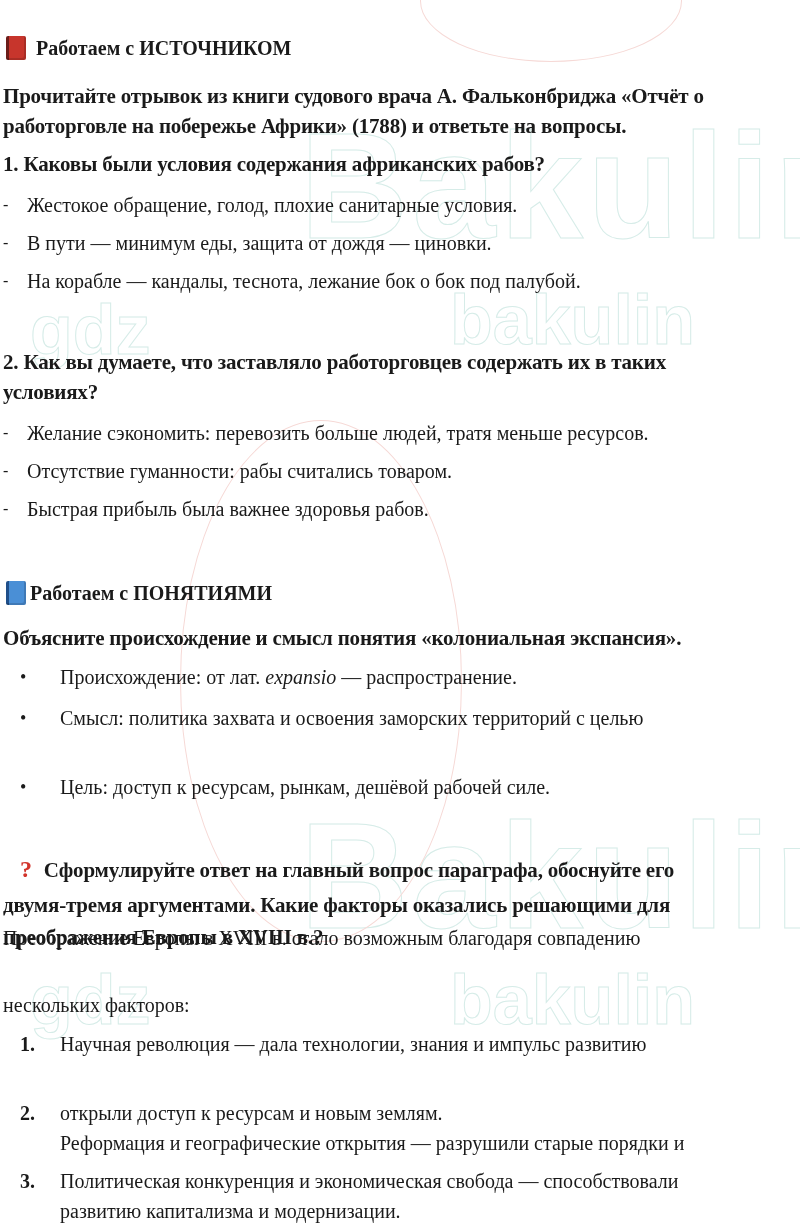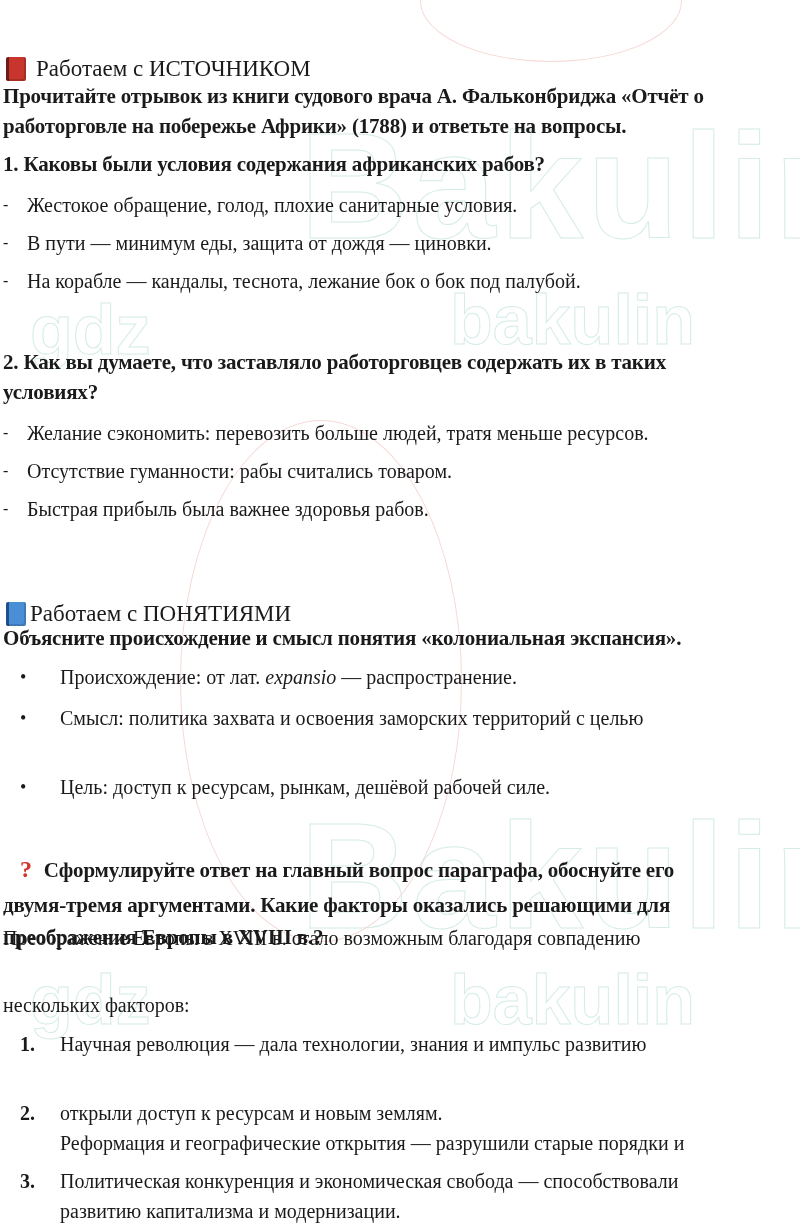--- a/index.html
+++ b/index.html
@@ -8,21 +8,21 @@
     background: #ffffff; position: relative;
     font-family: "Liberation Serif", "DejaVu Serif", serif;
     color: #1a1a1a;
   }
   .wm { position: absolute; pointer-events: none; font-family: "Liberation Sans", sans-serif; }
   .wm-text { color: transparent; -webkit-text-stroke: 1px #d6ece8; font-size: 150px; font-weight: bold; letter-spacing: 4px; }
   .wm-small { color: transparent; -webkit-text-stroke: 1px #d6ece8; font-size: 70px; font-weight: bold; }
   .wm-face { border: 1.5px solid #f6d9d6; border-radius: 50%; }
   .content { position: absolute; left: 0; top: 0; width: 800px; }
   .abs { position: absolute; left: 0; }
-  .hdr { display: flex; align-items: center; font-weight: normal; font-size: 23px; margin-top: 20px; }
+  .hdr { display: flex; align-items: center; font-weight: bold; font-size: 20px; }
   .book { display: inline-block; width: 20px; height: 24px; border-radius: 2px; margin-right: 10px; position: relative; }
   .book.red { background: linear-gradient(90deg, #6b1d1a 0 3px, #c7352c 3px); box-shadow: inset -2px -2px 0 rgba(0,0,0,0.15); }
   .book.blue { background: linear-gradient(90deg, #1f4f8a 0 3px, #4a8fd6 3px); box-shadow: inset -2px -2px 0 rgba(0,0,0,0.15); margin-right: 4px; }
   .bold-line { font-weight: bold; font-size: 21px; line-height: 33px; letter-spacing: -0.2px; text-align: center; }
   .dash-item { font-size: 20px; line-height: 26px; display: flex; }
   .dash { width: 24px; display: inline-block; font-size: 16px; padding-top: 0; }
   .bul-item { font-size: 20px; line-height: 30px; display: flex; }
   .bul { width: 60px; display: inline-block; padding-left: 20px; box-sizing: border-box; font-size: 18px; }
   .num-item { font-size: 20px; line-height: 30px; display: flex; }
   .num { width: 60px; display: inline-block; padding-left: 20px; box-sizing: border-box; font-weight: bold; }

